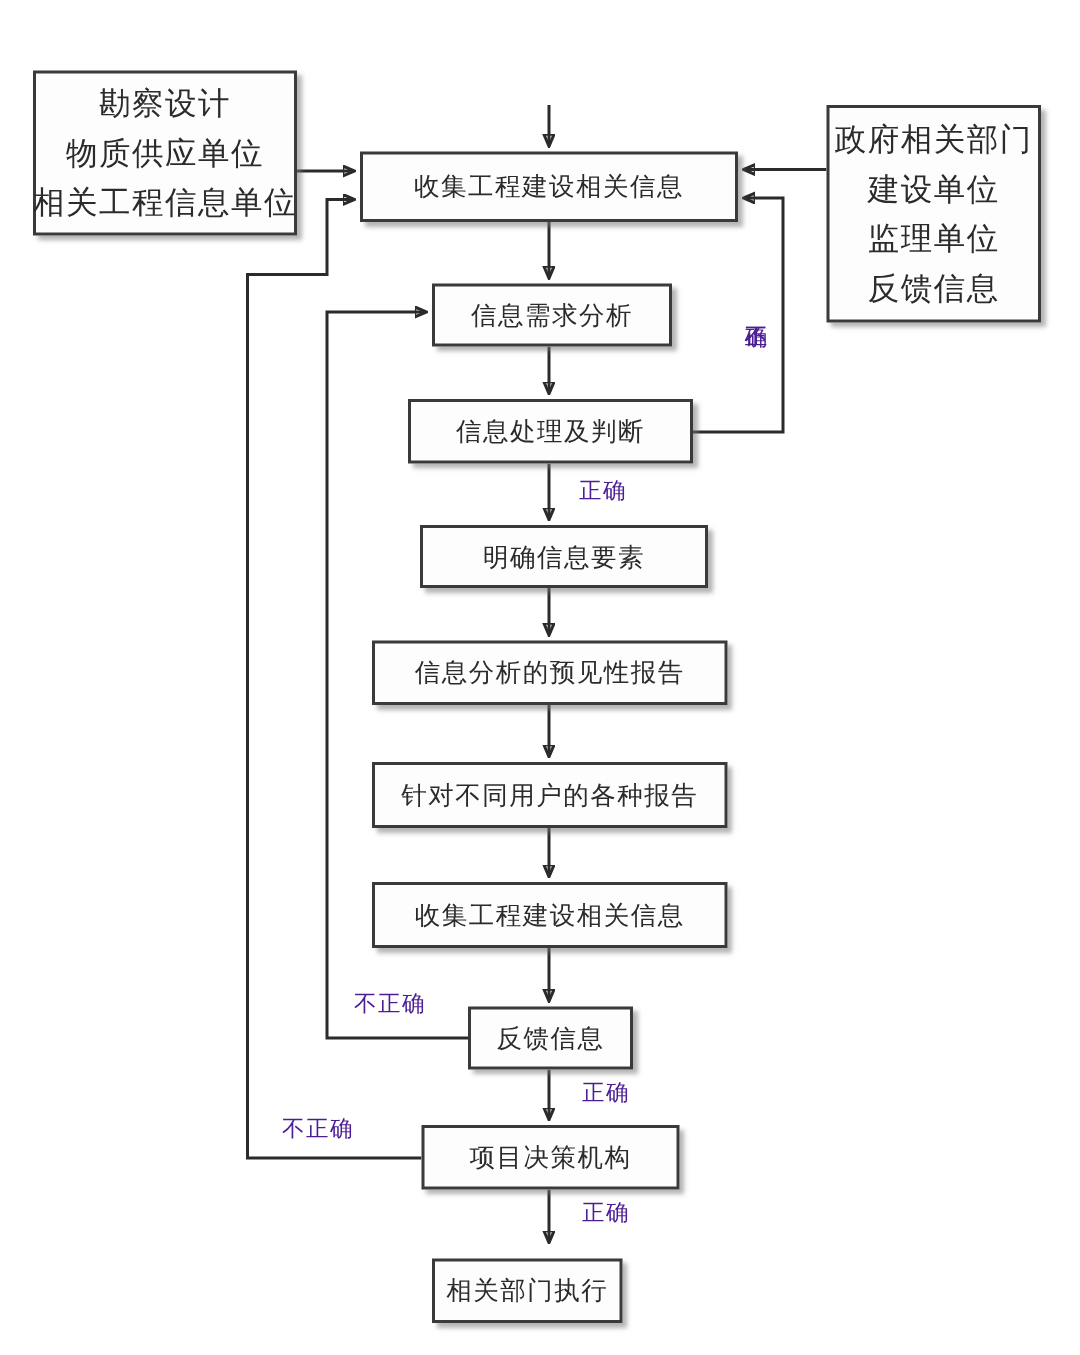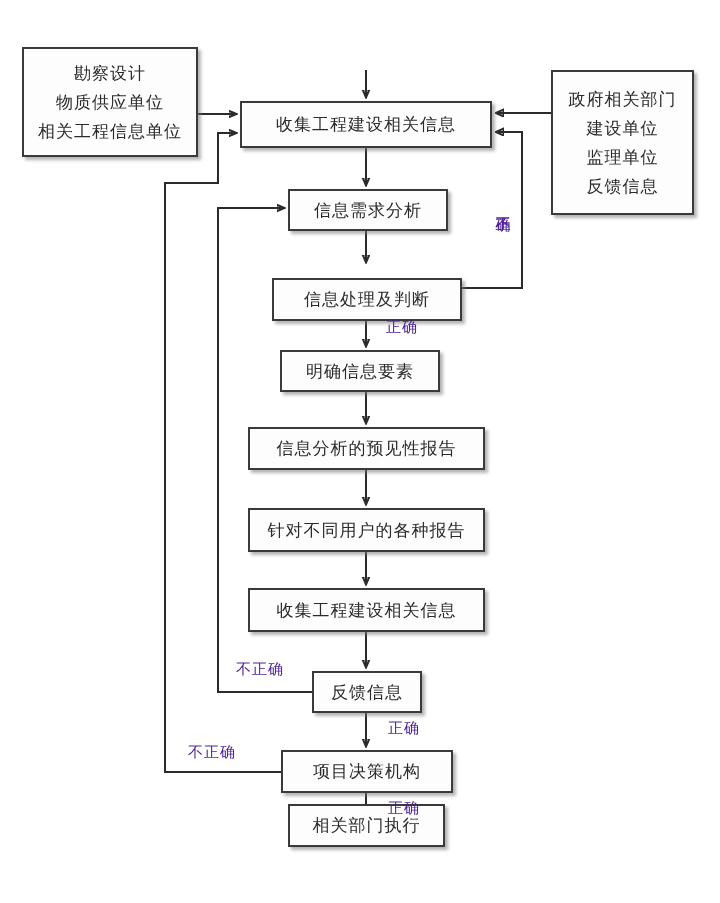--- a/index.html
+++ b/index.html
@@ -29,21 +29,21 @@
     justify-content: center;
     color: #2b2b2b;
     letter-spacing: 1px;
     text-align: center;
   }
   .node .line {
     line-height: 1.0;
     white-space: nowrap;
   }
   .n-single { font-size: 17px; }
-  .n-multi  { font-size: 17px; }
+  .n-multi  { font-size: 21px; }
   .n-multi .line { margin: 6px 0; }
   .edge-label {
     position: absolute;
     font-size: 15px;
     color: #4c1d95;
     letter-spacing: 1px;
     white-space: nowrap;
     background: transparent;
   }
   .edge-label.vertical {
@@ -124,25 +124,25 @@
   </div>
 
   <div class="node n-single" style="left:240px; top:101px; width:252px; height:47px;">
     <div class="line">收集工程建设相关信息</div>
   </div>
 
   <div class="node n-single" style="left:288px; top:189px; width:160px; height:42px;align-items:center;">
     <div class="line">信息需求分析</div>
   </div>
 
-  <div class="node n-single" style="left:272px; top:266px; width:190px; height:43px;margin-top:12px;">
+  <div class="node n-single" style="left:272px; top:266px; width:190px; height:43px;">
     <div class="line">信息处理及判断</div>
   </div>
 
-  <div class="node n-single" style="left:280px; top:350px; width:160px; height:42px;">
+  <div class="node n-single" style="left:280px; top:350px; width:192px; height:42px;">
     <div class="line">明确信息要素</div>
   </div>
 
   <div class="node n-single" style="left:248px; top:427px; width:237px; height:43px;">
     <div class="line">信息分析的预见性报告</div>
   </div>
 
   <div class="node n-single" style="left:248px; top:508px; width:237px; height:44px;">
     <div class="line">针对不同用户的各种报告</div>
   </div>
@@ -152,21 +152,21 @@
   </div>
 
   <div class="node n-single" style="left:312px; top:671px; width:110px; height:42px;">
     <div class="line">反馈信息</div>
   </div>
 
   <div class="node n-single" style="left:281px; top:750px; width:172px; height:43px;">
     <div class="line">项目决策机构</div>
   </div>
 
-  <div class="node n-single" style="left:288px; top:804px; width:157px; height:43px;">
+  <div class="node n-single" style="left:288px; top:839px; width:127px; height:43px;">
     <div class="line">相关部门执行</div>
   </div>
 
   <div class="edge-label vertical" style="left:495px; top:206px;">不正确</div>
 
   <div class="edge-label" style="left:386px; top:318px;">正确</div>
 
   <div class="edge-label" style="left:236px; top:660px;">不正确</div>
 
   <div class="edge-label" style="left:388px; top:719px;">正确</div>

